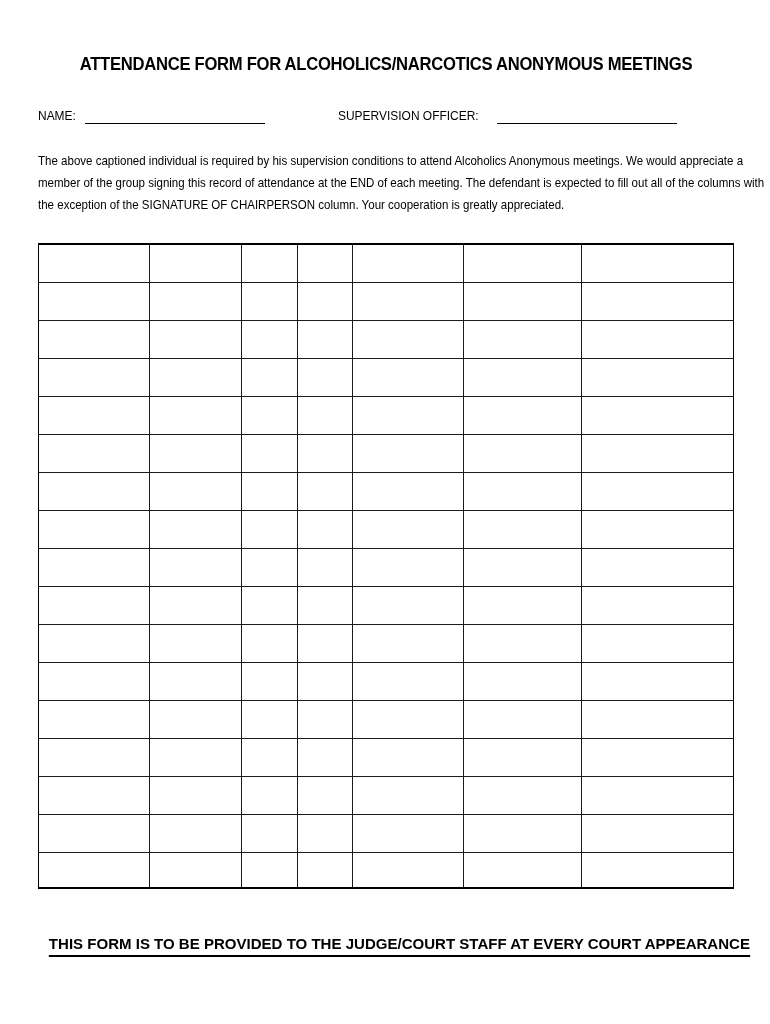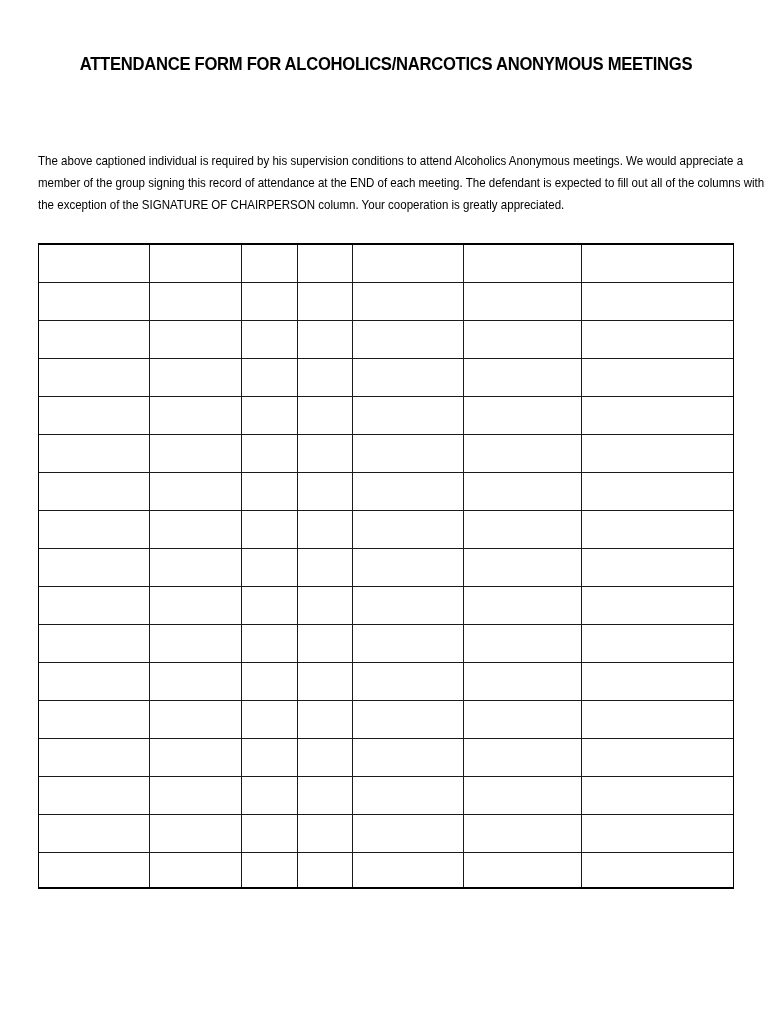--- a/index.html
+++ b/index.html
@@ -155,20 +155,28 @@
   }
 </style>
 </head>
 <body>
 
 <div class="page">
 
   <div class="doc-title">ATTENDANCE FORM FOR ALCOHOLICS/NARCOTICS ANONYMOUS MEETINGS</div>
 
   <div class="field-row">
+    <div class="field field-name">
+      <span class="field-label">NAME:</span>
+      <span class="field-rule rule-name" title=""></span>
+    </div>
+    <div class="field field-officer">
+      <span class="field-label">SUPERVISION OFFICER:</span>
+      <span class="field-rule rule-officer" title=""></span>
+    </div>
   </div>
 
   <div class="body-para">
     <span class="ln">The above captioned individual is required by his supervision conditions to attend Alcoholics Anonymous meetings.  We would appreciate a</span>
     <span class="ln">member of the group signing this record of attendance at the END of each meeting.  The defendant is expected to fill out all of the columns with</span>
     <span class="ln">the exception of the SIGNATURE OF CHAIRPERSON column.  Your cooperation is greatly appreciated.</span>
   </div>
 
   <div class="table-wrap">
     <div class="grid">
@@ -327,14 +335,17 @@
         </div>
         <div class="vline" style="left: 110px;"></div>
         <div class="vline" style="left: 202px;"></div>
         <div class="vline" style="left: 258px;"></div>
         <div class="vline" style="left: 313px;"></div>
         <div class="vline" style="left: 424px;"></div>
         <div class="vline" style="left: 542px;"></div>
       </div>
   </div>
 
+  <div class="footer-note">
+    <span>THIS FORM IS TO BE PROVIDED TO THE JUDGE/COURT STAFF AT EVERY COURT APPEARANCE</span>
+  </div>
 
 </div>
 
 </body></html>

